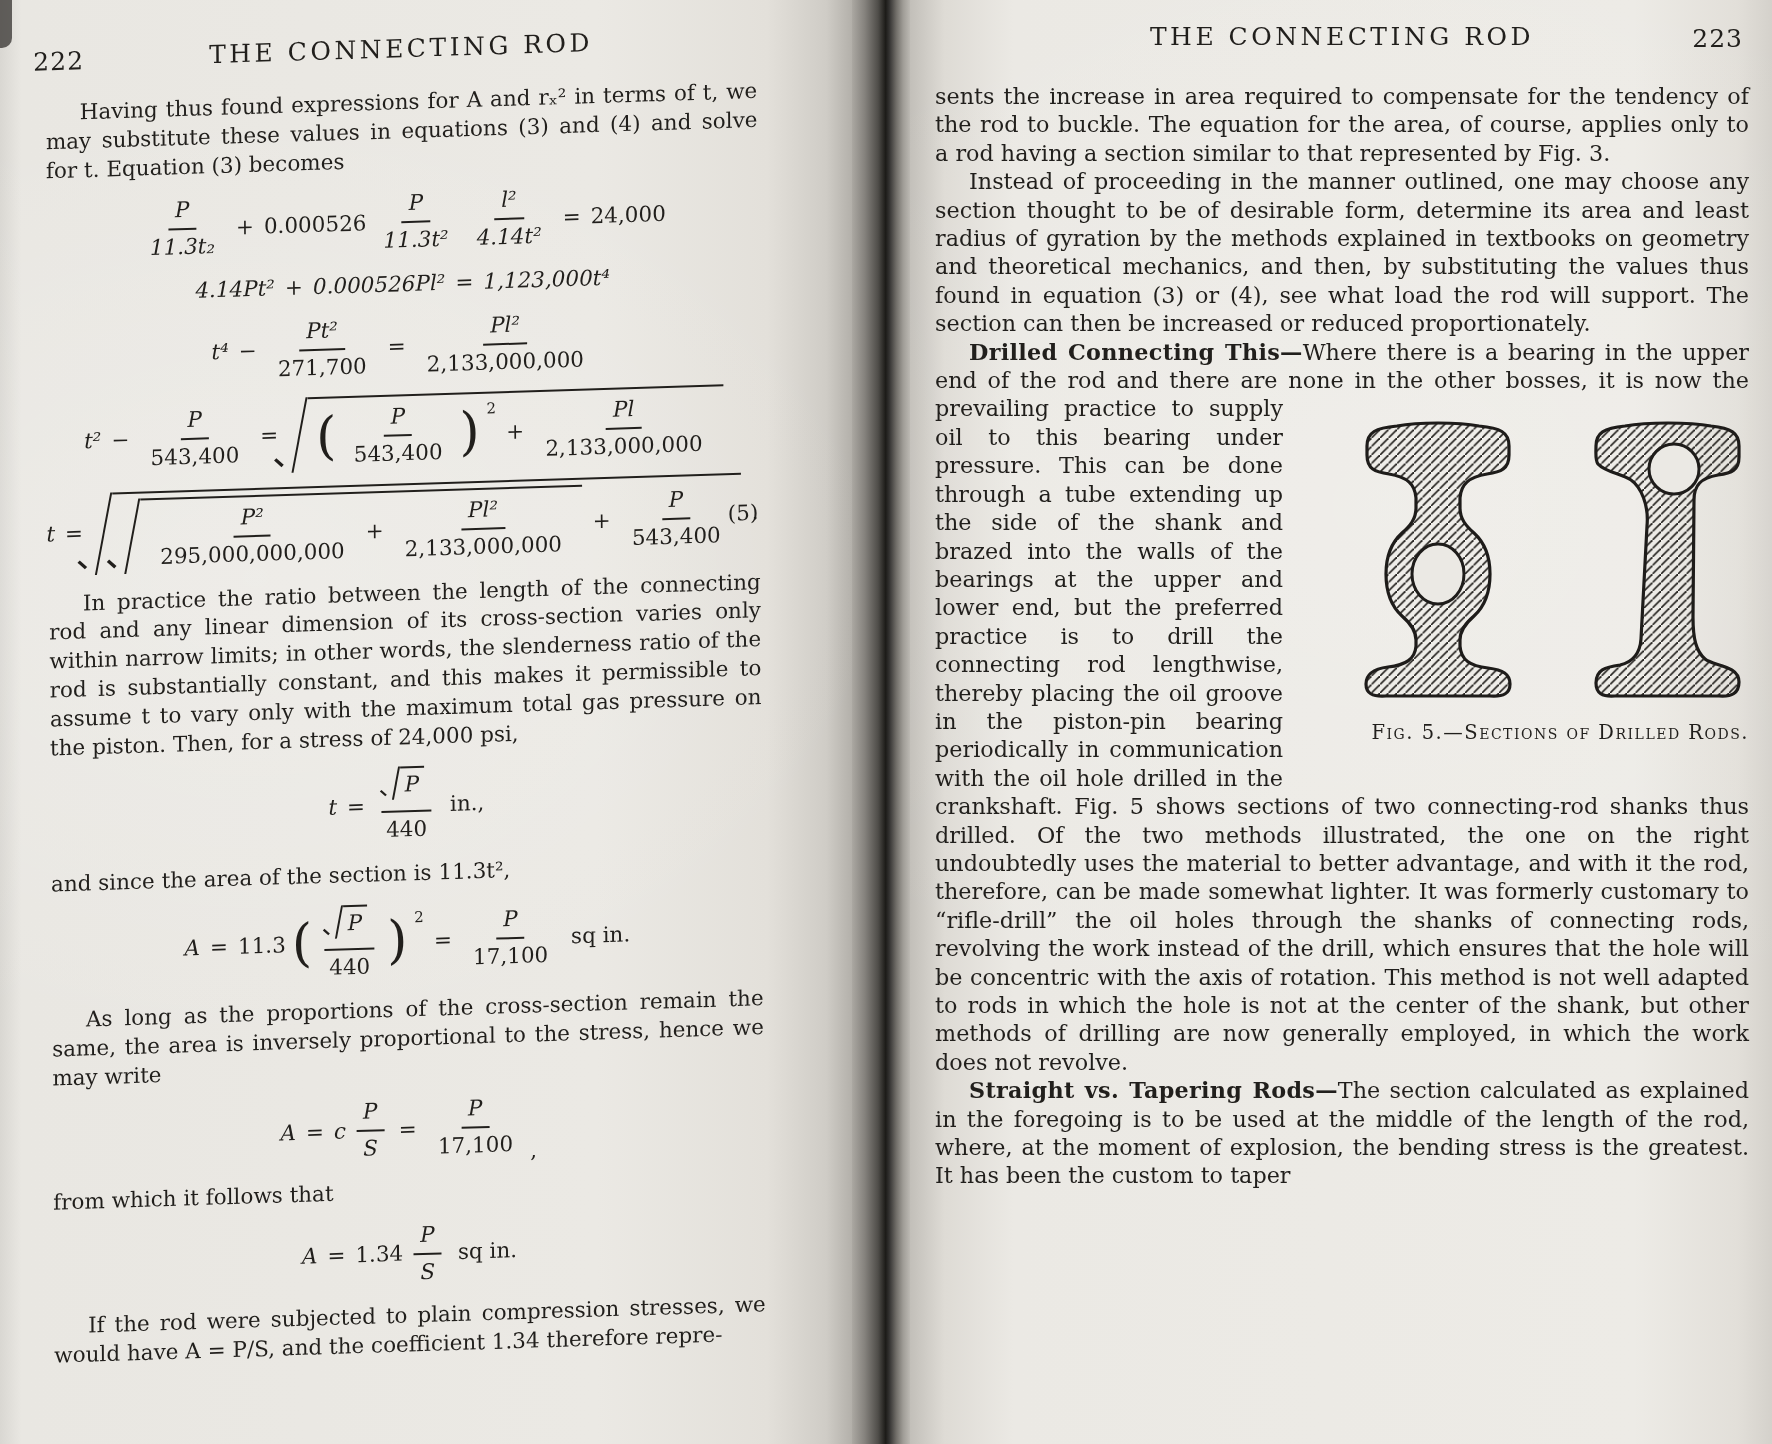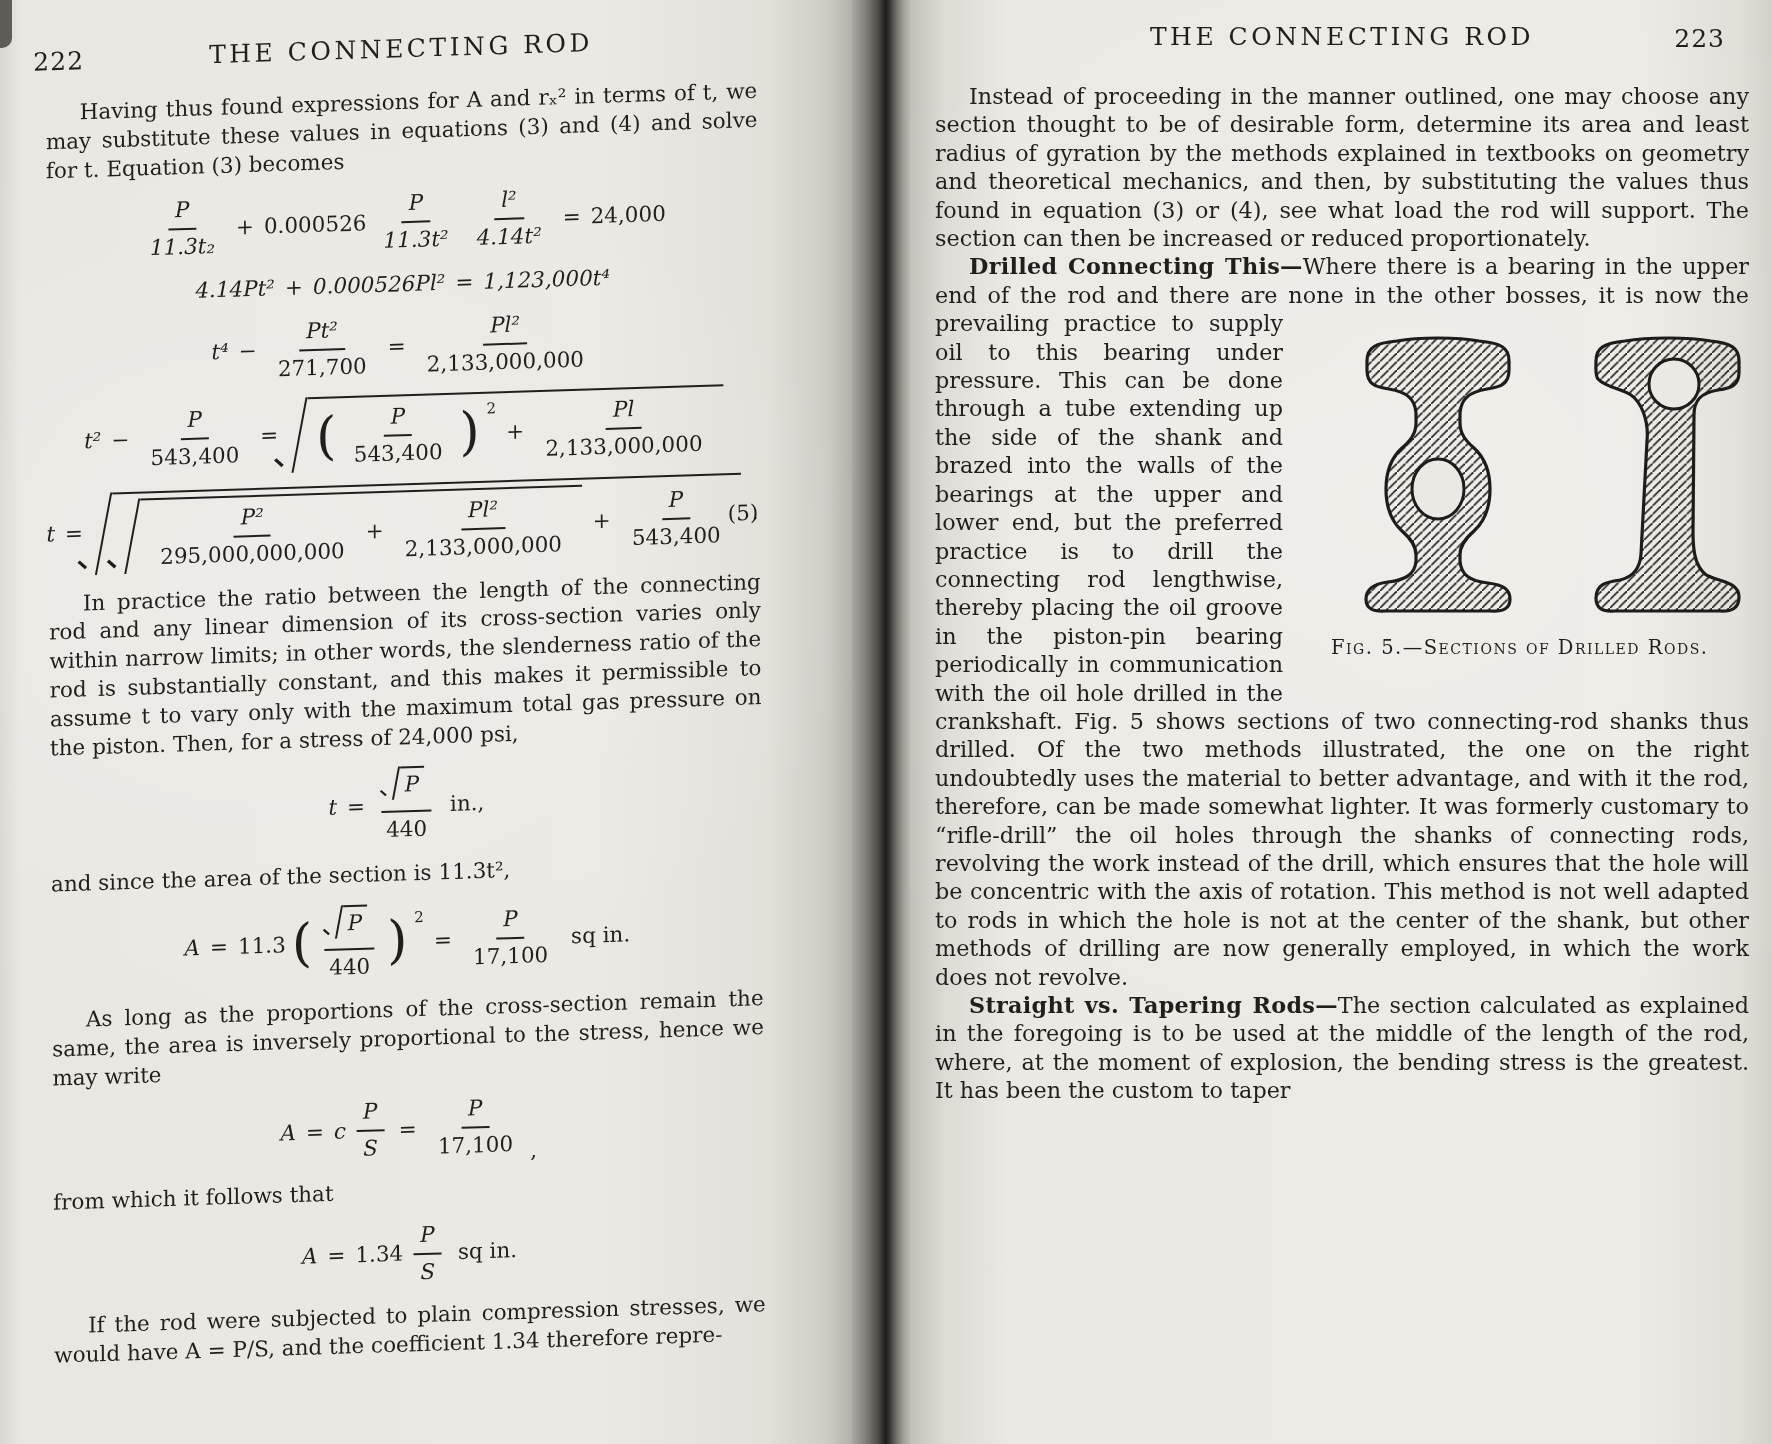--- a/index.html
+++ b/index.html
@@ -20,21 +20,21 @@
       linear-gradient(90deg,#c2bfb9 0%,#dedbd5 4%,#ebe9e4 12%,#edebe6 84%,#e2dfd9 96%,#d4d1cb 100%);
     position:relative;}
   .corner-mark{position:absolute;left:0;top:0;width:12px;height:48px;background:#34322f;border-radius:0 0 10px 0;opacity:.75;}
   
   .inner-left{position:absolute;left:45px;top:26px;width:712px;
     transform:rotate(-1.8deg) skewX(-1.4deg);transform-origin:360px 10px;}
   .inner-right{position:absolute;left:25px;top:20px;width:814px;}
   
   .pghead{position:relative;height:62px;}
   .pgnum{position:absolute;top:10px;font-size:25px;letter-spacing:1px;}
-  .pgnum.l{left:-12px;} .pgnum.r{right:24px;top:4px;}
+  .pgnum.l{left:-12px;} .pgnum.r{right:6px;top:4px;}
   .runtitle{position:absolute;top:8px;left:0;right:0;text-align:center;font-size:25px;letter-spacing:3.5px;}
   .pghead.r .runtitle{top:2px;}
   
   .body-l{font-size:21.5px;line-height:28.8px;text-align:justify;}
   .body-r{font-size:22.3px;line-height:28.4px;text-align:justify;}
   p.para{margin:0;text-indent:34px;}
   p.noindent{text-indent:0;}
   .lead{font-weight:bold;letter-spacing:.3px;}
   
   .eq{position:relative;display:flex;align-items:center;justify-content:center;
@@ -53,21 +53,21 @@
   .lowcomma{align-self:flex-end;transform:translateY(6px);font-style:normal;}
   .eqlabel{position:absolute;right:2px;top:50%;transform:translateY(-50%);font-style:normal;}
   .unit{font-style:normal;margin-left:6px;}
   .mini .hook{width:8px;margin-left:2px;border-right-width:2.4px;}
   .mini .hook::before{left:-6px;bottom:5px;width:8px;height:2.4px;}
   .mini .radbody{border-top-width:2.4px;padding:2px 5px 0 4px;}
   
   .eq{margin:14px 0;}
   .eq.tight{margin:10px 0;}
   
-  .figfloat{float:right;width:452px;margin:26px 0 44px 14px;text-align:left;}
+  .figfloat{float:right;width:452px;margin:26px 0 44px 14px;text-align:right;}
   .figcap{display:block;margin-top:12px;font-size:19.5px;font-variant-caps:small-caps;letter-spacing:1.5px;font-weight:500;}
 </style>
 </head>
 <body>
 
 <div class="spread">
 
   <div class="page-left">
     <div class="corner-mark"></div>
     <div class="inner-left">
@@ -258,20 +258,21 @@
 
   <div class="page-right">
     <div class="inner-right">
 
       <div class="pghead r">
         <span class="runtitle">THE CONNECTING ROD</span>
         <span class="pgnum r">223</span>
       </div>
 
       <div class="body-r">
+        <p class="para noindent">sents the increase in area required to compensate for the tendency of the rod to buckle.  The equation for the area, of course, applies only to a rod having a section similar to that represented by Fig. 3.</p>
         <p class="para">Instead of proceeding in the manner outlined, one may choose any section thought to be of desirable form, determine its area and least radius of gyration by the methods explained in textbooks on geometry and theoretical mechanics, and then, by substituting the values thus found in equation (3) or (4), see what load the rod will support.  The section can then be increased or reduced proportionately.</p>
 
         <p class="para">
           <b class="lead"><span>Drilled Connecting This</span><span>—</span></b><span>Where there is a bearing in the upper end of the rod and there are none in the other </span><span class="figfloat"><svg width="452" height="280" viewBox="0 0 452 280">
               <defs>
                 <pattern id="hatch" width="8.5" height="8.5" patternUnits="userSpaceOnUse">
                   <path d="M-2,10.5 L10.5,-2" stroke="#23211e" stroke-width="1.7" fill="none"></path>
                 </pattern>
               </defs>
 

